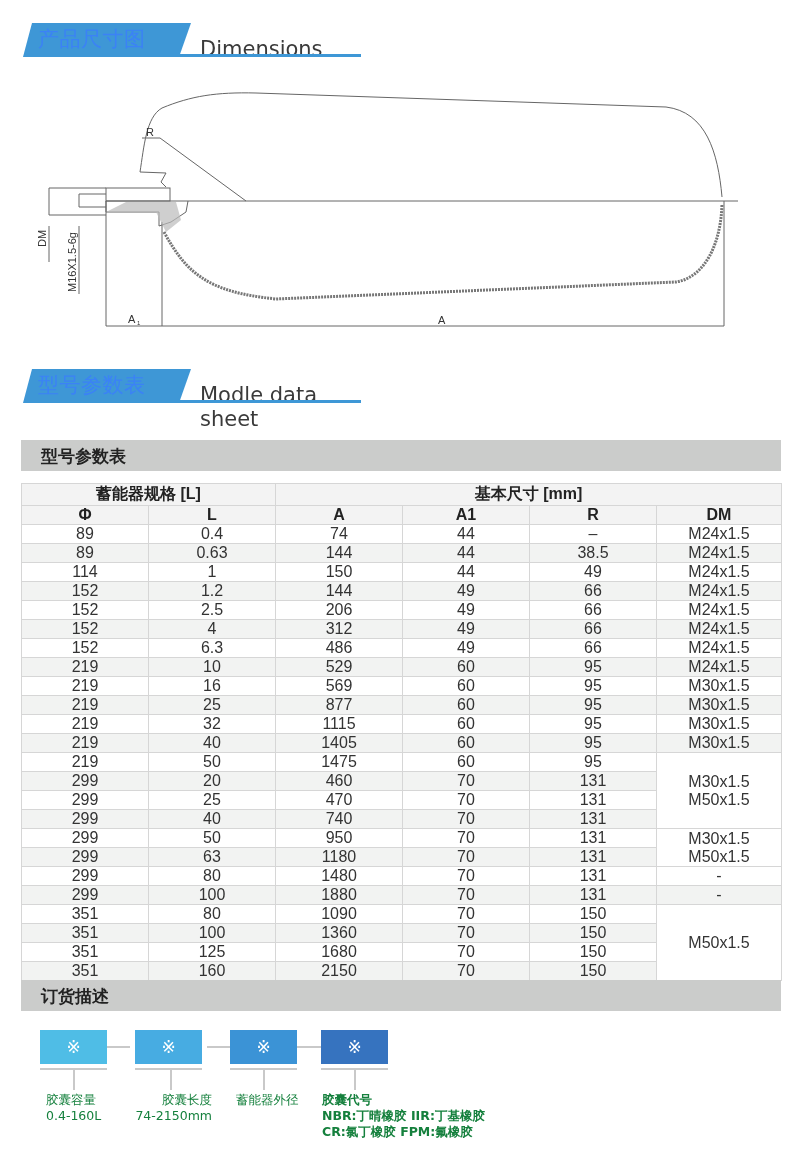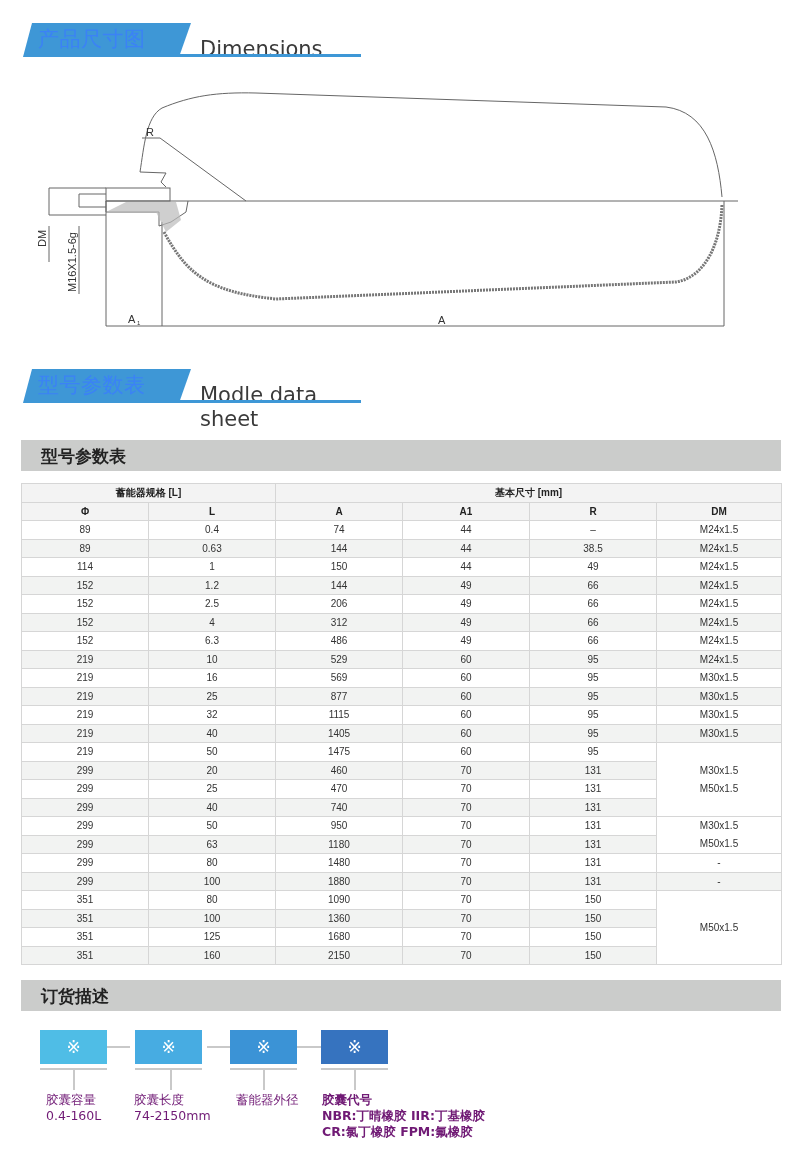--- a/index.html
+++ b/index.html
@@ -27,37 +27,37 @@
   
   .drawing { position: absolute; left: 16px; top: 92px; width: 768px; height: 245px; }
 
   
   .band { position: absolute; left: 21px; width: 760px; height: 31px; background: #cbcccb; }
   .band span { position: absolute; left: 20px; top: 5px; font-size: 17px; font-weight: bold; color: #222; }
 
   
   table.spec {
     position: absolute; left: 21px; top: 483px; width: 760px;
-    border-collapse: collapse; table-layout: fixed; font-size: 10px; color: #333;
+    border-collapse: collapse; table-layout: fixed; font-size: 16px; color: #333;
     font-family: "Liberation Sans", sans-serif;
   }
   table.spec td, table.spec th {
     border: 1px solid #d6d6d6; height: 18.5px; text-align: center; padding: 0; font-weight: normal;
   }
   table.spec th { font-weight: bold; background: #f3f3f3; color: #222; }
   table.spec tr.alt td { background: #f2f3f2; }
   table.spec td.merged { background: #ffffff !important; line-height: 18px; }
 
   
   .order { position: absolute; left: 0; top: 1030px; width: 800px; height: 128px; }
   .obox { position: absolute; top: 0; width: 67px; height: 34px; display: flex; align-items: center; justify-content: center; color: #fff; font-size: 17px; }
   .obox-line { position: absolute; top: 38px; width: 67px; height: 2px; background: #c9c9c9; }
   .obox-stem { position: absolute; top: 40px; width: 2px; height: 20px; background: #c9c9c9; }
   .connector { position: absolute; top: 16px; height: 2px; background: #c9c9c9; }
-  .olabel { position: absolute; top: 62px; font-size: 12.5px; color: #701a75; line-height: 16px; white-space: nowrap; }
+  .olabel { position: absolute; top: 62px; font-size: 12.5px; color: #15803d; line-height: 16px; white-space: nowrap; }
 </style>
 </head>
 <body>
 
 <div class="sec-title" style="top:21px;">
   <div class="tag"></div>
   <div class="tag-text">产品尺寸图</div>
   <div class="en">Dimensions</div>
   <div class="underline"></div>
 </div>
@@ -353,21 +353,21 @@
   <div class="olabel" style="left:46px;">
     <div>胶囊容量</div>
     <div>0.4-160L</div>
   </div>
 
   <div class="obox" style="left: 135px; background: rgb(71, 172, 226);">
       <span>※</span>
     </div>
   <div class="obox-line" style="left:135px;"></div>
   <div class="obox-stem" style="left:170px;"></div>
-  <div class="olabel" style="left:134px; text-align:left; width:78px;">
+  <div class="olabel" style="left:134px; text-align:right; width:78px;">
     <div>胶囊长度</div>
     <div>74-2150mm</div>
   </div>
 
   <div class="obox" style="left: 230px; background: rgb(59, 147, 214);">
       <span>※</span>
     </div>
   <div class="obox-line" style="left:230px;"></div>
   <div class="obox-stem" style="left:263px;"></div>
   <div class="olabel" style="left:236px;">

